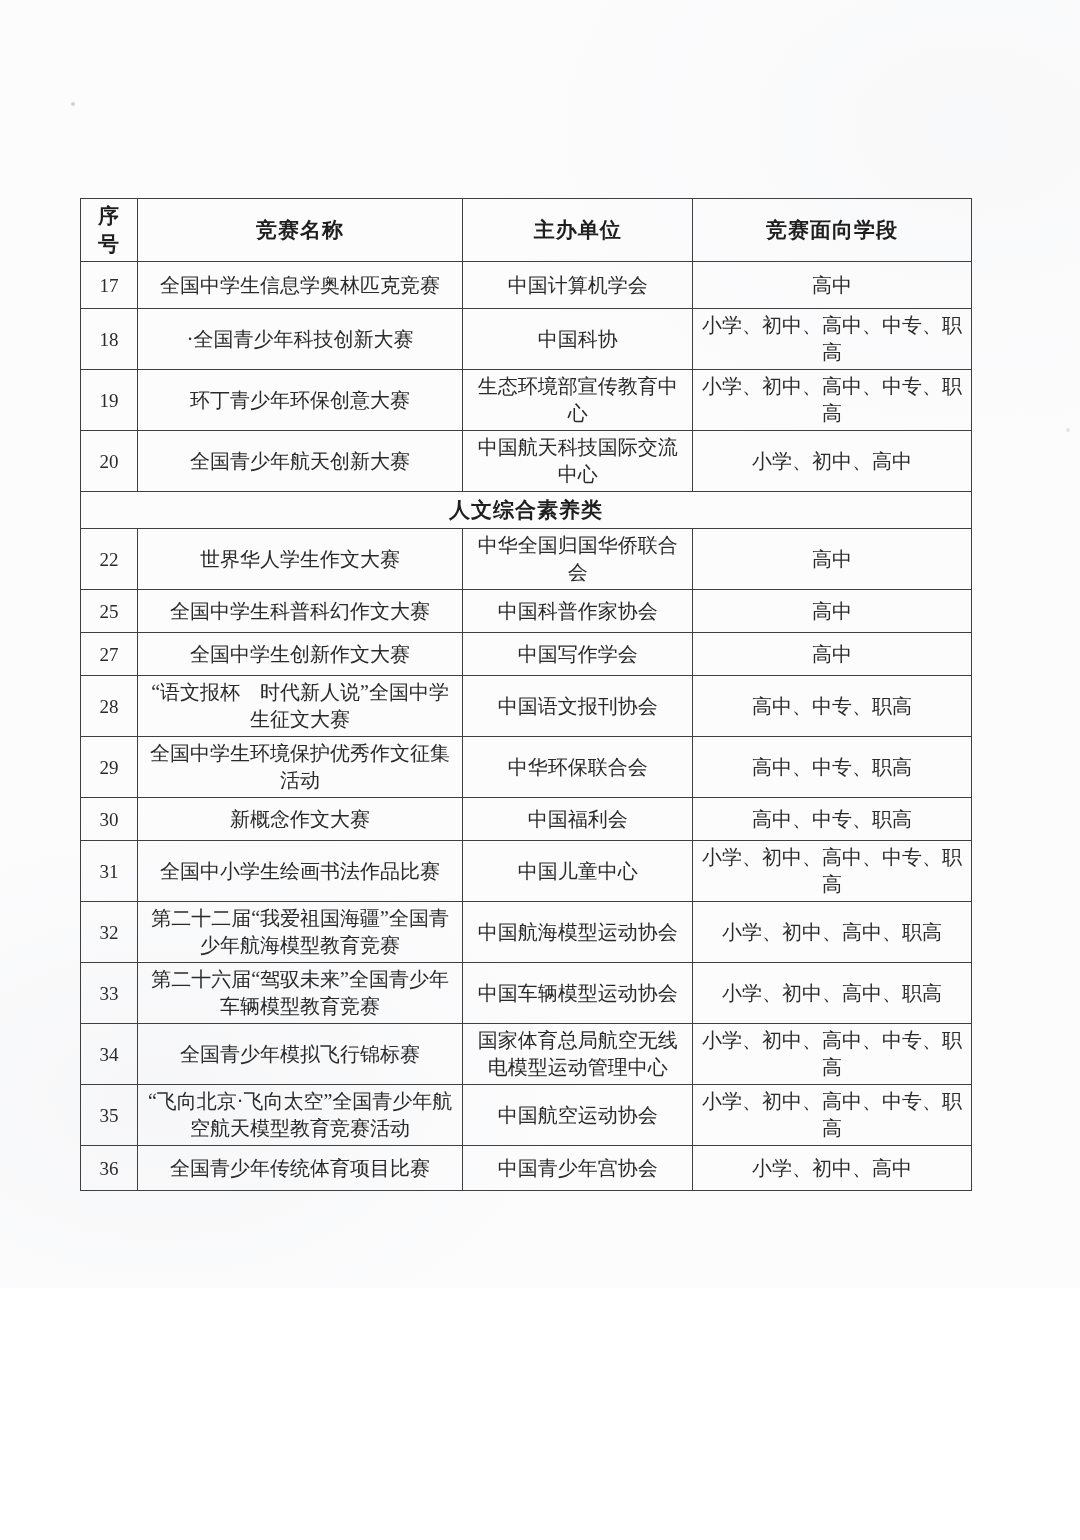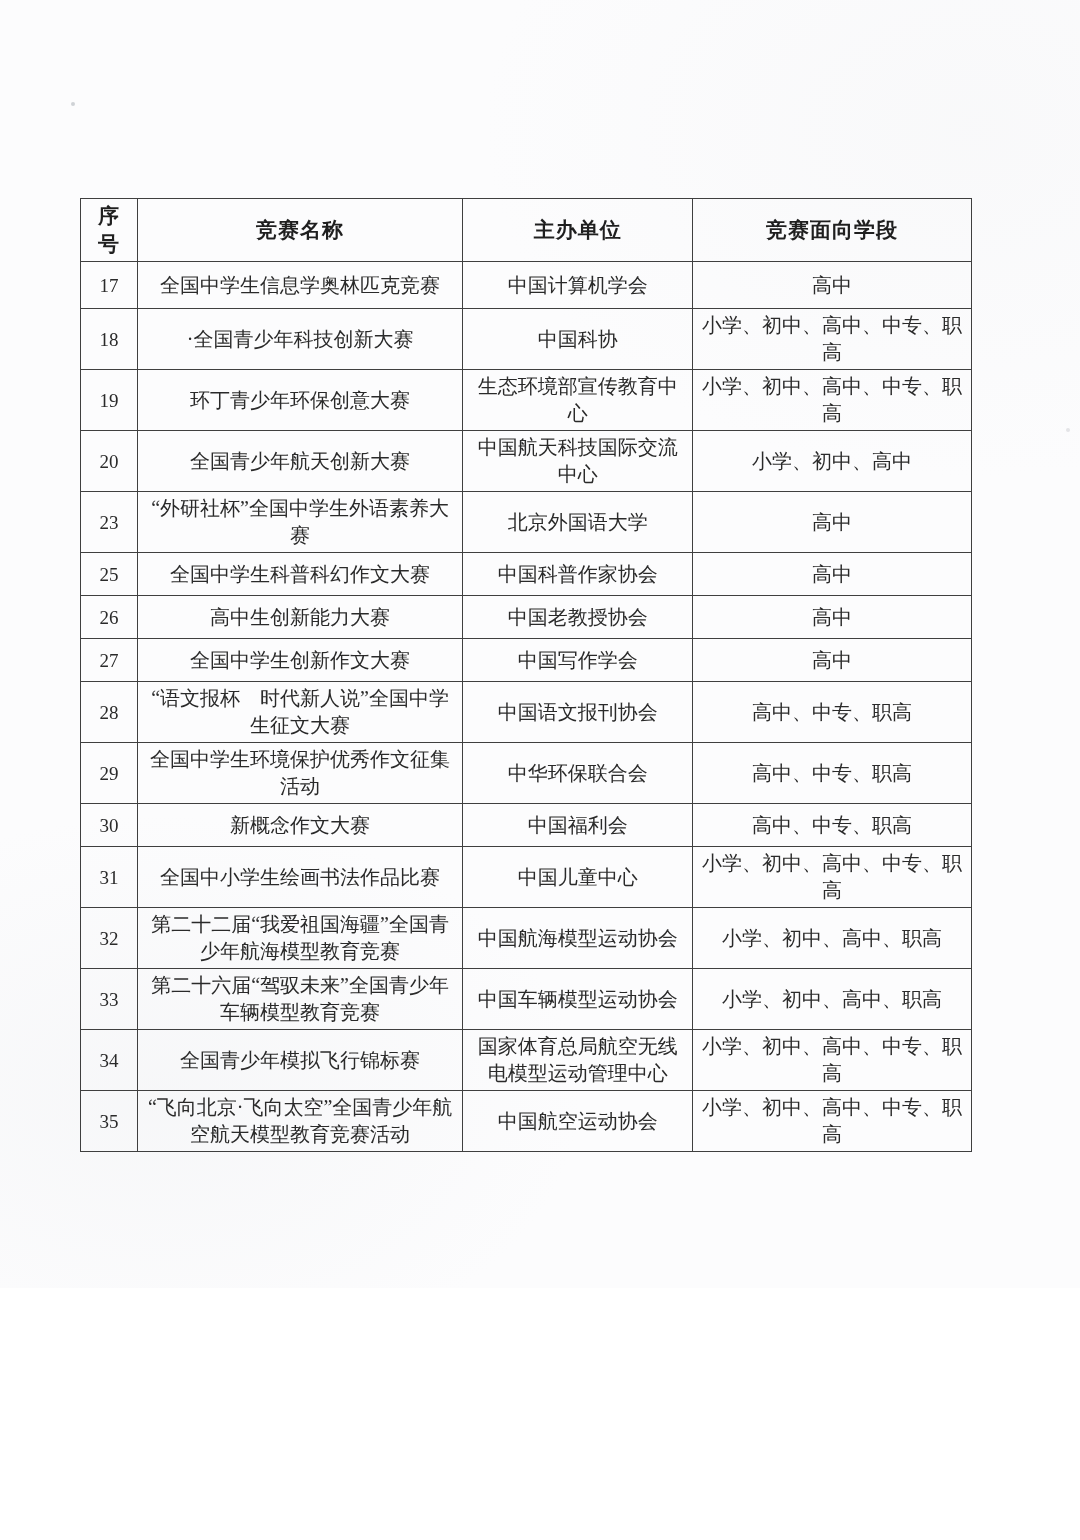--- a/index.html
+++ b/index.html
@@ -117,36 +117,33 @@
           <td class="cell-name">环丁青少年环保创意大赛</td>
           <td class="cell-org">生态环境部宣传教育中心</td>
           <td class="cell-levels">小学、初中、高中、中专、职高</td>
         </tr>
         <tr class="data-row sec0">
           <td class="cell-no">20</td>
           <td class="cell-name">全国青少年航天创新大赛</td>
           <td class="cell-org">中国航天科技国际交流中心</td>
           <td class="cell-levels">小学、初中、高中</td>
         </tr>
-        <tr class="data-row sec1">
-          <td class="cell-no">23</td>
-          <td class="cell-name">“外研社杯”全国中学生外语素养大赛</td>
-          <td class="cell-org">北京外国语大学</td>
+        <tr>
+          <td colspan="4" class="section-title">人文综合素养类</td>
+        </tr>
+        <tr class="data-row sec1">
+          <td class="cell-no">22</td>
+          <td class="cell-name">世界华人学生作文大赛</td>
+          <td class="cell-org">中华全国归国华侨联合会</td>
           <td class="cell-levels">高中</td>
         </tr>
         <tr class="data-row sec1">
           <td class="cell-no">25</td>
           <td class="cell-name">全国中学生科普科幻作文大赛</td>
           <td class="cell-org">中国科普作家协会</td>
-          <td class="cell-levels">高中</td>
-        </tr>
-        <tr class="data-row sec1">
-          <td class="cell-no">26</td>
-          <td class="cell-name">高中生创新能力大赛</td>
-          <td class="cell-org">中国老教授协会</td>
           <td class="cell-levels">高中</td>
         </tr>
         <tr class="data-row sec1">
           <td class="cell-no">27</td>
           <td class="cell-name">全国中学生创新作文大赛</td>
           <td class="cell-org">中国写作学会</td>
           <td class="cell-levels">高中</td>
         </tr>
         <tr class="data-row sec1">
           <td class="cell-no">28</td>
@@ -189,18 +186,24 @@
           <td class="cell-name">全国青少年模拟飞行锦标赛</td>
           <td class="cell-org">国家体育总局航空无线电模型运动管理中心</td>
           <td class="cell-levels">小学、初中、高中、中专、职高</td>
         </tr>
         <tr class="data-row sec2">
           <td class="cell-no">35</td>
           <td class="cell-name">“飞向北京·飞向太空”全国青少年航空航天模型教育竞赛活动</td>
           <td class="cell-org">中国航空运动协会</td>
           <td class="cell-levels">小学、初中、高中、中专、职高</td>
         </tr>
+        <tr class="data-row sec2">
+          <td class="cell-no">36</td>
+          <td class="cell-name">全国青少年传统体育项目比赛</td>
+          <td class="cell-org">中国青少年宫协会</td>
+          <td class="cell-levels">小学、初中、高中</td>
+        </tr>
       </tbody>
   </table>
 
   <div class="page-number">— 7 —</div>
 
 </div>
 
 </body></html>

